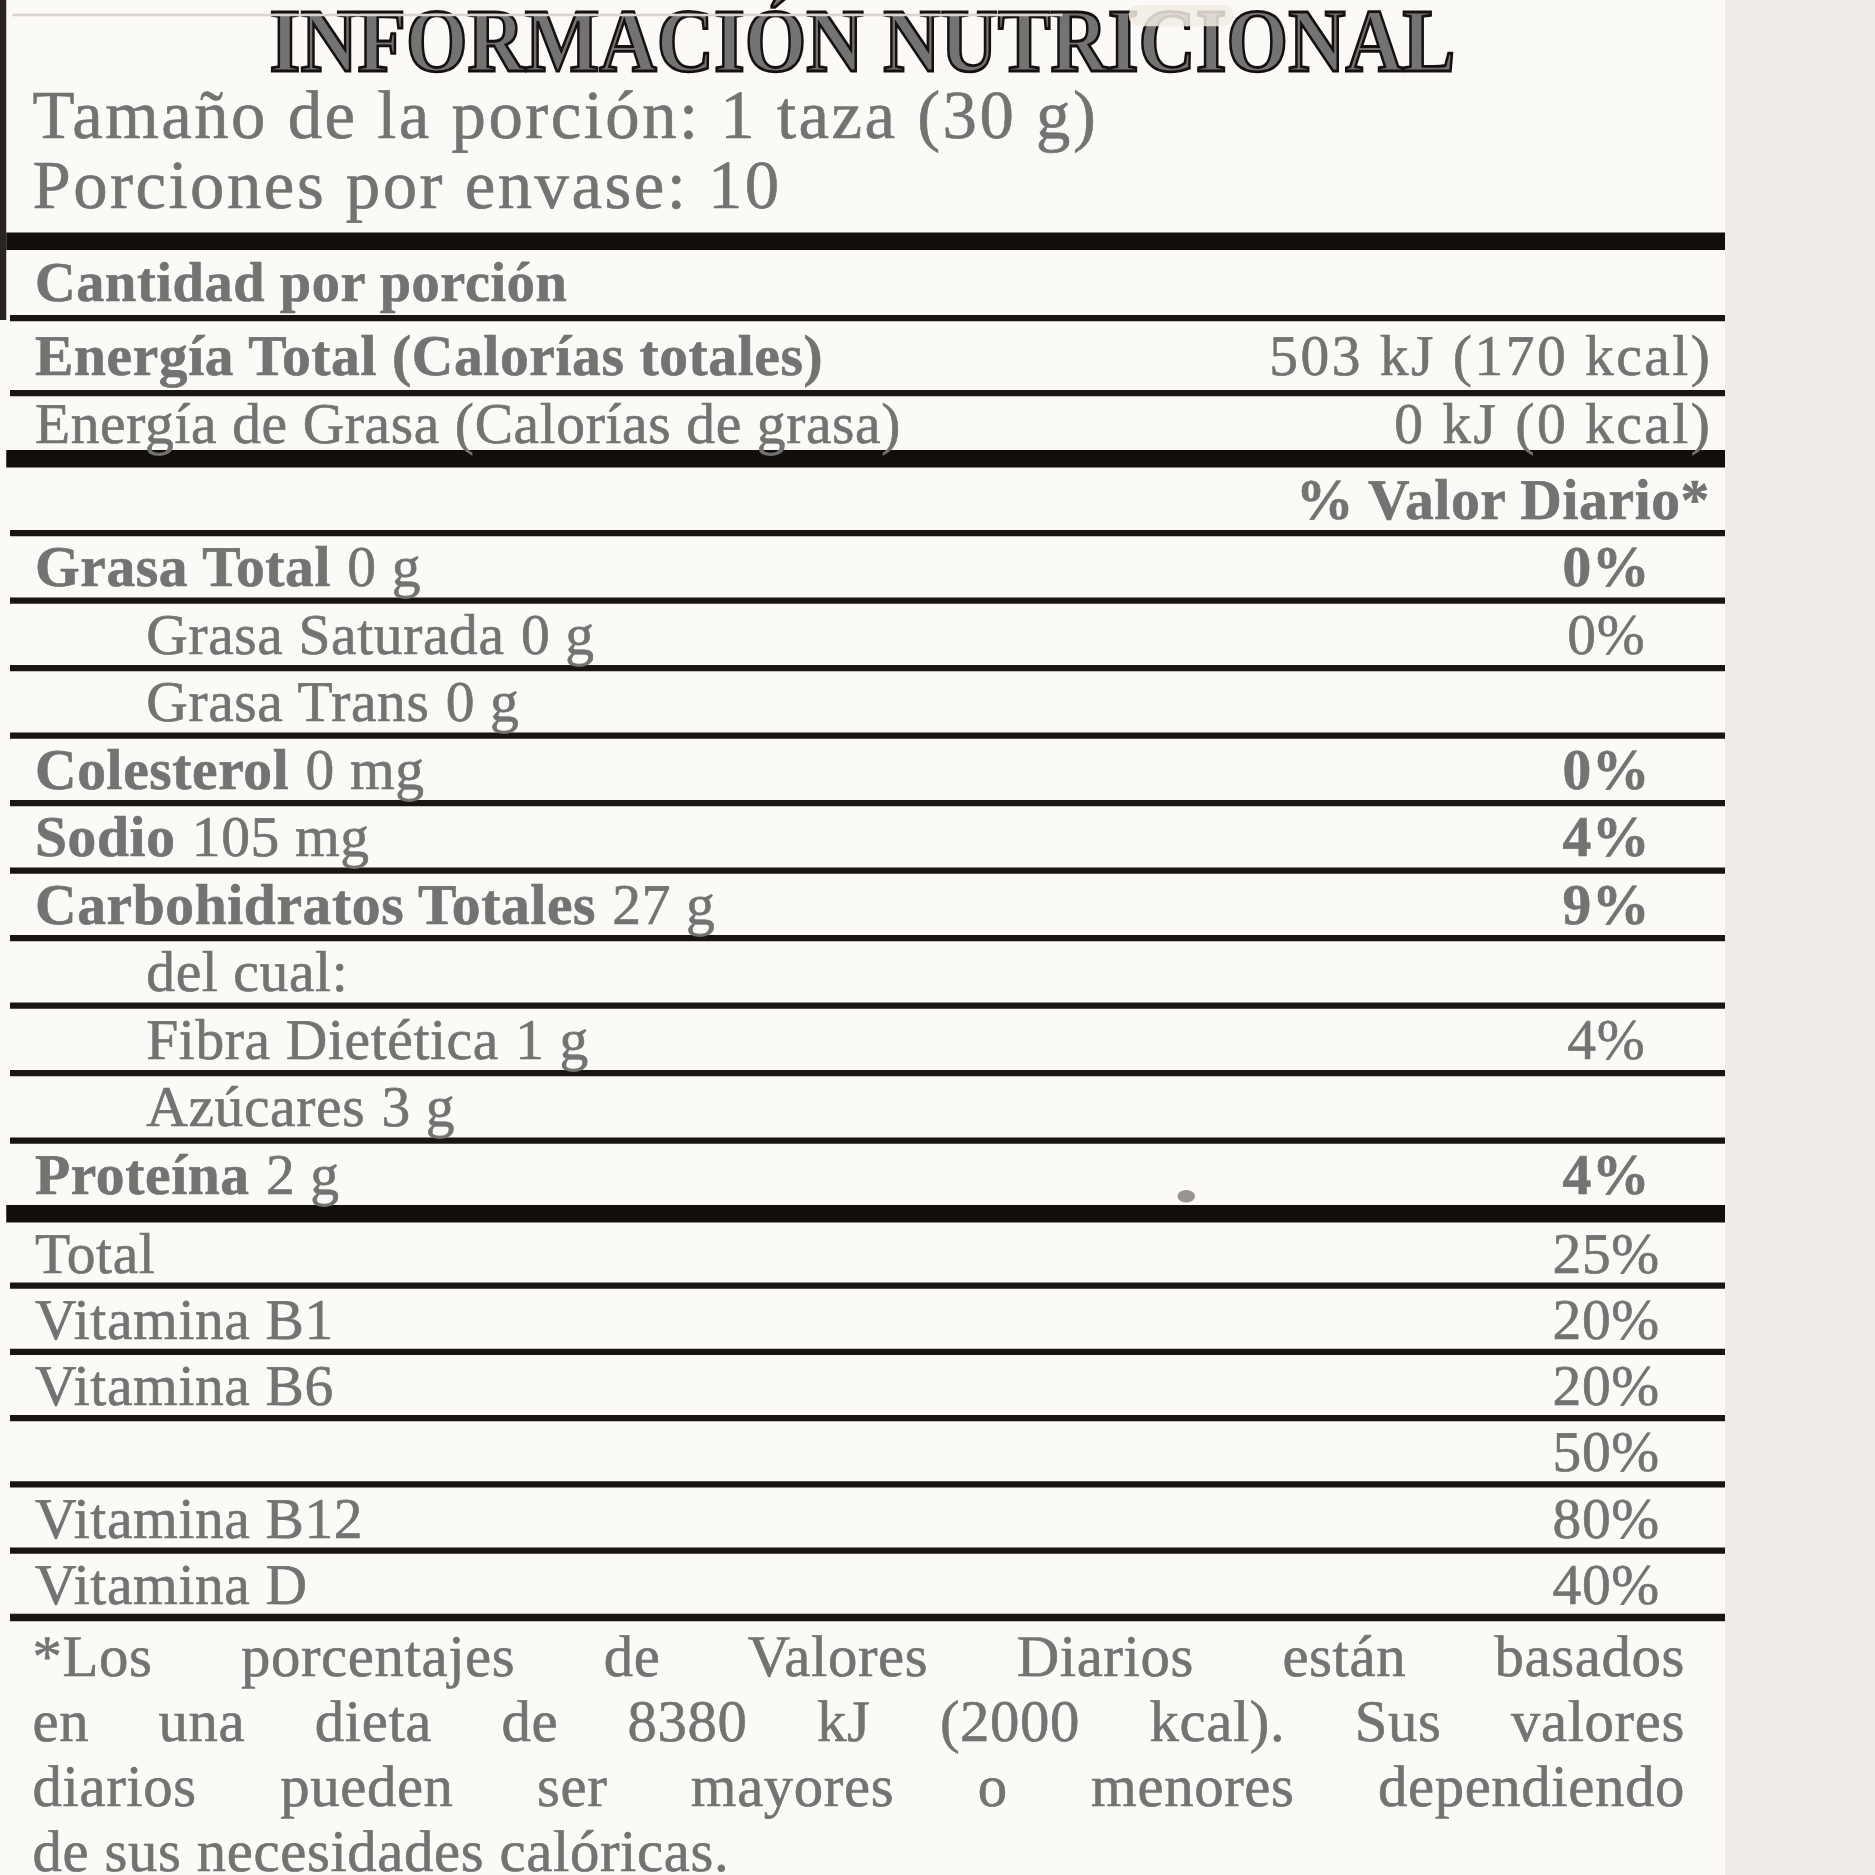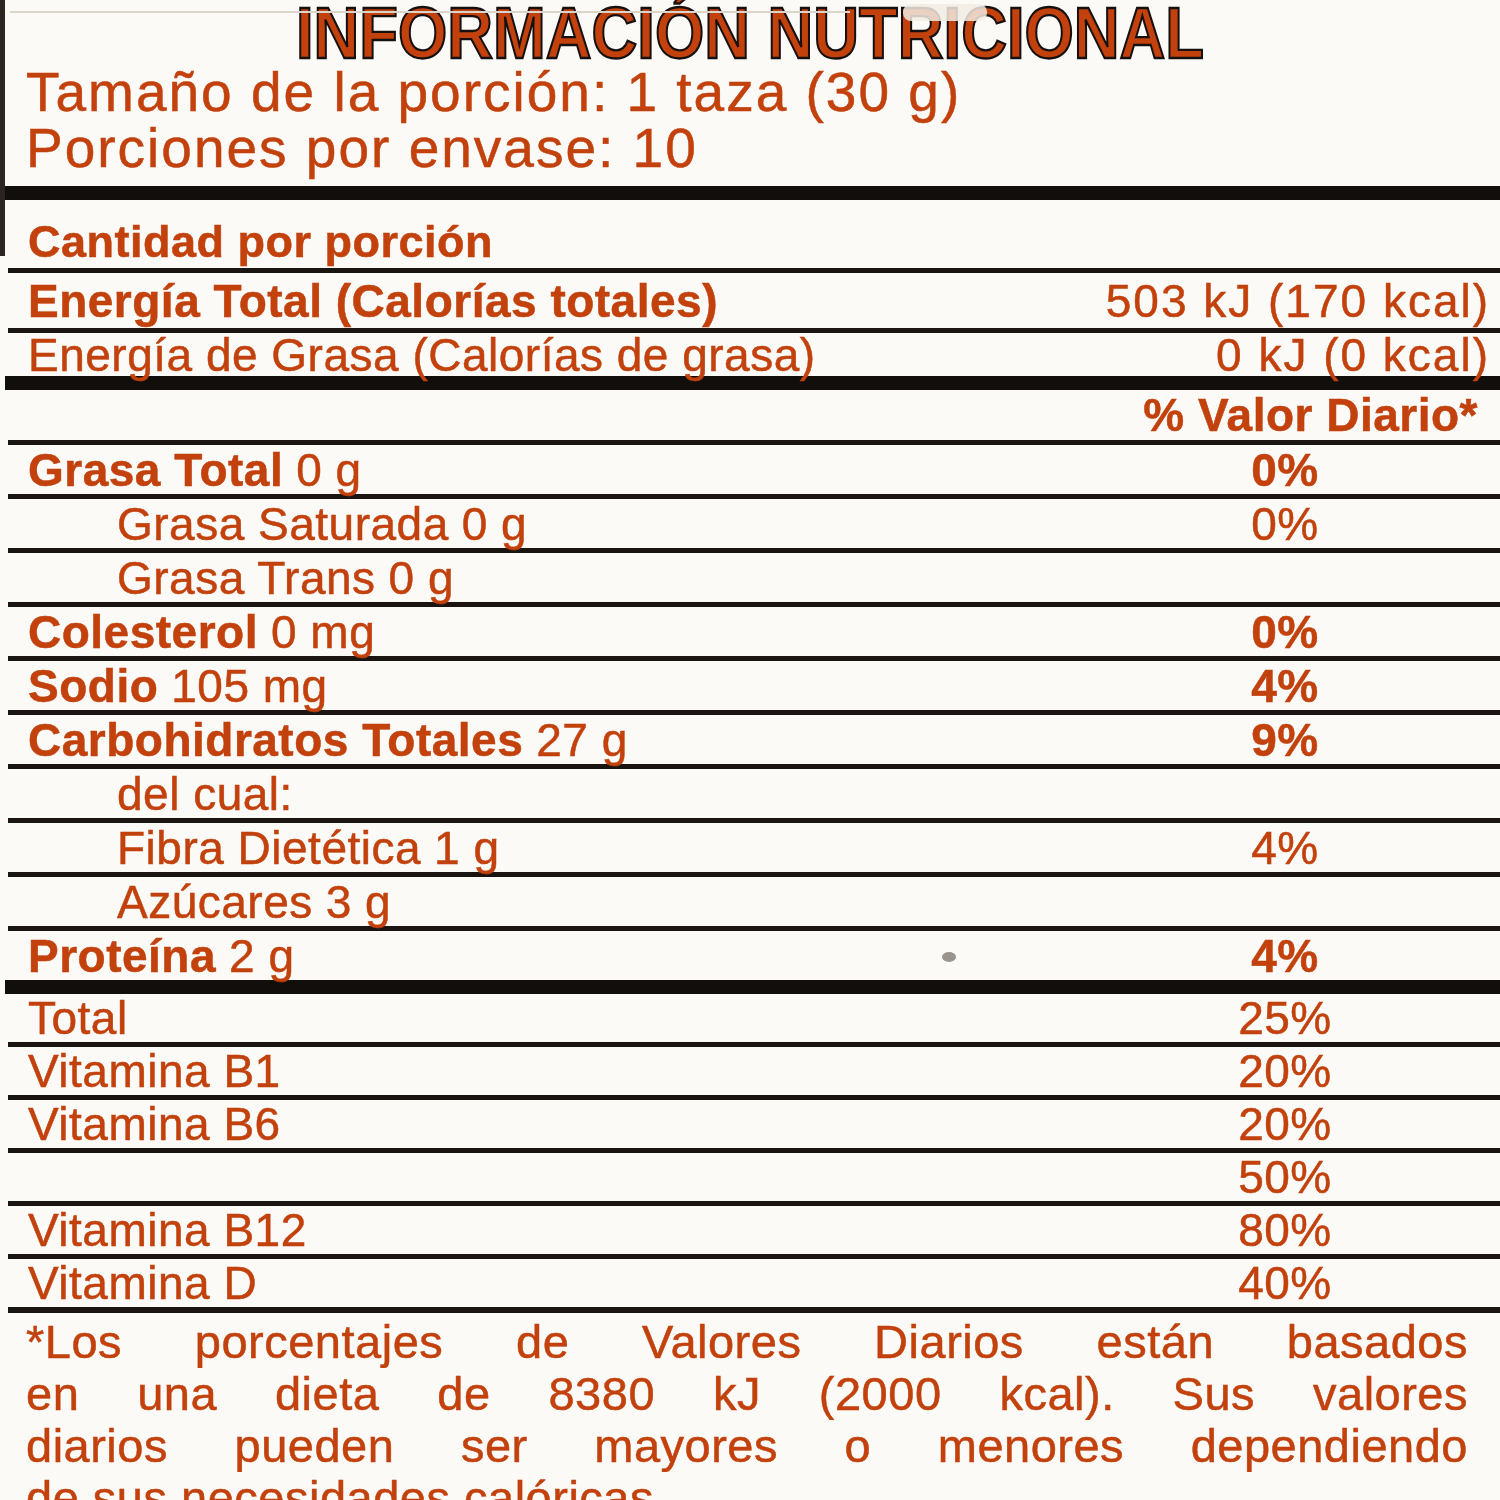--- a/index.html
+++ b/index.html
@@ -1,20 +1,20 @@
 <!DOCTYPE html>
 <html><head>
 <meta charset="utf-8">
 <style>
   html,body{margin:0;padding:0;}
   body{width:1500px;height:1500px;overflow:hidden;background:#efece7;}
   #label{
-    position:relative;width:1500px;height:1500px;overflow:hidden;
-    background:#fbfaf7;color:#c2410c;
-    font-family:Liberation Sans, sans-serif;
+    position:relative;width:1380px;height:1500px;overflow:hidden;
+    background:#fbfaf7;color:#737373;
+    font-family:Liberation Serif, serif;
     -webkit-text-stroke:0.5px currentColor;
   }
   
   #title-row{height:64px;text-align:center;line-height:66px;}
   #title-row .t{
     display:inline-block;font-size:72px;font-weight:bold;letter-spacing:0px;
     transform:scaleX(0.88);transform-origin:50% 50%;
     -webkit-text-stroke:2.3px #161110;white-space:nowrap;
   }
   .subline{height:56px;line-height:56px;font-size:55px;letter-spacing:2px;padding-left:26px;white-space:nowrap;}
@@ -27,24 +27,24 @@
   
   .row{position:relative;display:flex;align-items:center;font-size:46px;letter-spacing:0.5px;white-space:nowrap;}
   .row .lbl{padding-left:28px;}
   .row.ind .lbl{padding-left:117px;}
   .nm.b{font-weight:bold;}
   .amt{margin-left:13px;}
   .pct{position:absolute;left:1110px;width:350px;text-align:center;}
   .pct.b{font-weight:bold;}
   .h52{height:52px;} .h55{height:55px;} .h43{height:43px;}
   .h50{height:50px;} .h49{height:49px;border-radius:24px;} .h48{height:48px;}
-  #cantidad{font-weight:bold;font-size:45px;margin-top:16px;}
+  #cantidad{font-weight:bold;font-size:45px;}
   .erow{justify-content:space-between;padding-right:10px;}
   .erow .val{letter-spacing:2px;}
-  #pvd{justify-content:flex-end;font-weight:bold;padding-right:22px;}
+  #pvd{justify-content:flex-end;font-weight:bold;padding-right:12px;}
   
   #footnote{padding:0 32px 0 26px;font-size:47px;letter-spacing:0.5px;}
   .fn-line{height:52px;line-height:52px;overflow:hidden;text-align:justify;}
   .fn-line::after{content:"";display:inline-block;width:100%;}
   .fn-last{height:52px;line-height:52px;}
   
   .artifact{position:absolute;}
   #edge-sliver{left:0;top:0;width:5px;height:256px;background:#2b2420;}
   #edge-topline{left:10px;top:11px;width:840px;height:2px;background:#d9d4cc;}
   #blotch{left:903px;top:4px;width:84px;height:17px;background:#f1ebe3;opacity:.85;border-radius:8px;}

